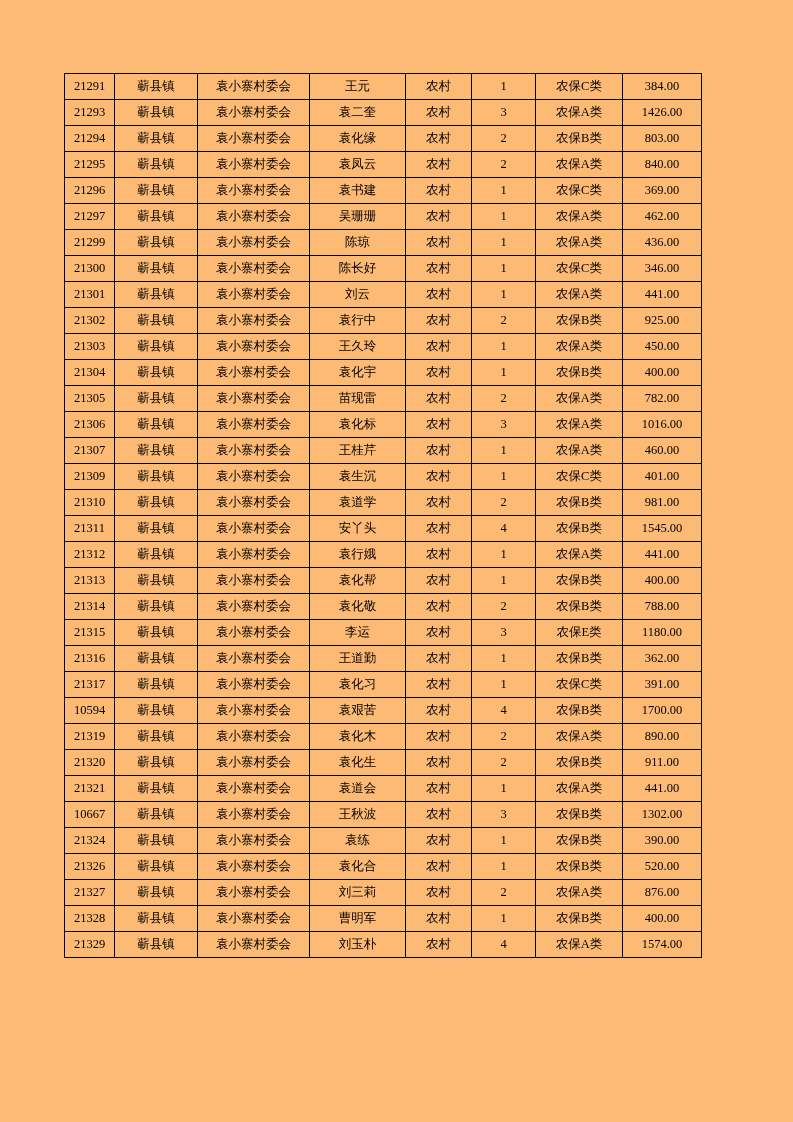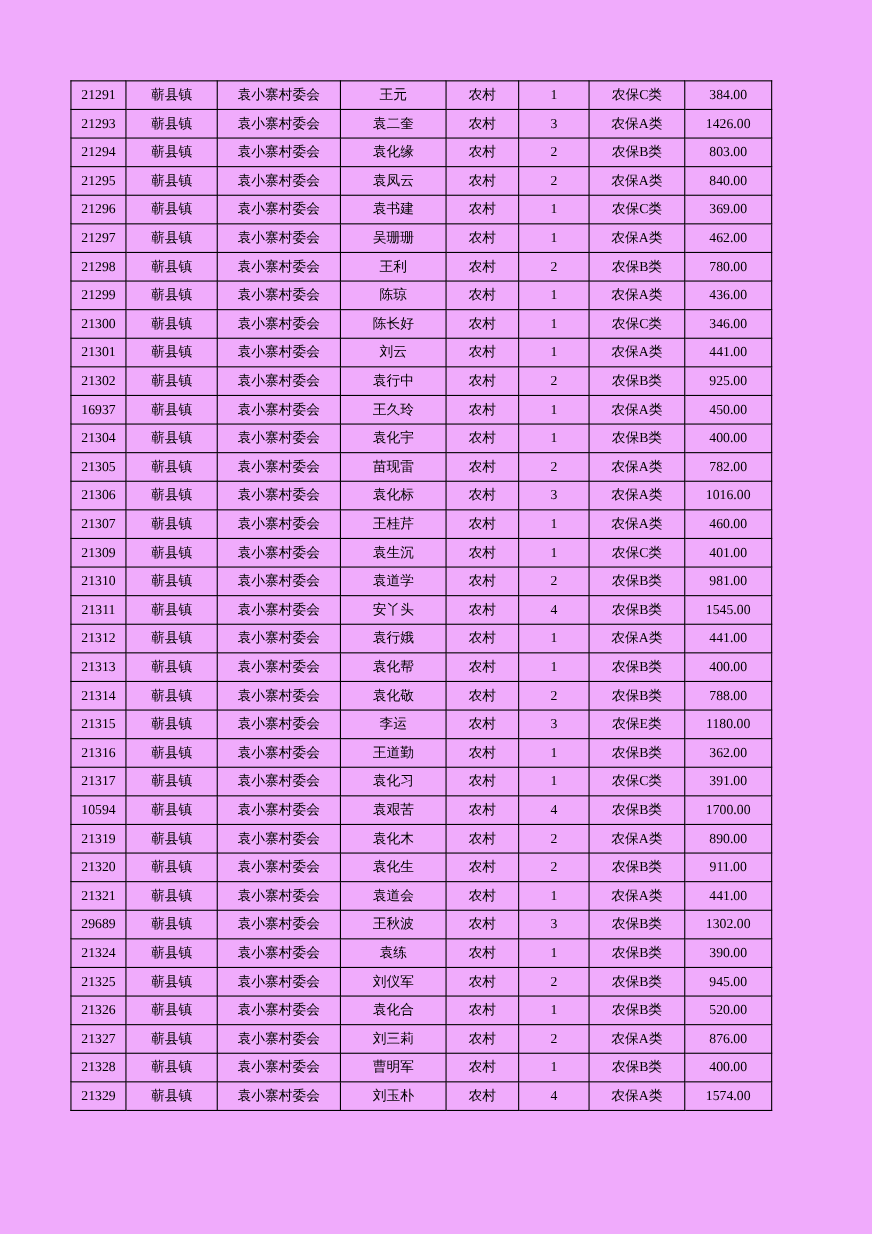--- a/index.html
+++ b/index.html
@@ -6,21 +6,21 @@
   html, body {
     width: 793px;
     height: 1122px;
     background: #ffffff;
     font-family: "Liberation Serif", "DejaVu Serif", serif;
   }
   .page {
     position: relative;
     width: 793px;
     height: 1122px;
-    background: #f0abfc;
+    background: #fdba74;
     overflow: hidden;
   }
   table.data-table {
     position: absolute;
     left: 64px;
     top: 73px;
     border-collapse: collapse;
     table-layout: fixed;
     width: 637px;
   }
@@ -114,30 +114,20 @@
           <td>21297</td>
           <td>蕲县镇</td>
           <td>袁小寨村委会</td>
           <td>吴珊珊</td>
           <td>农村</td>
           <td>1</td>
           <td>农保A类</td>
           <td>462.00</td>
         </tr>
         <tr>
-          <td>21298</td>
-          <td>蕲县镇</td>
-          <td>袁小寨村委会</td>
-          <td>王利</td>
-          <td>农村</td>
-          <td>2</td>
-          <td>农保B类</td>
-          <td>780.00</td>
-        </tr>
-        <tr>
           <td>21299</td>
           <td>蕲县镇</td>
           <td>袁小寨村委会</td>
           <td>陈琼</td>
           <td>农村</td>
           <td>1</td>
           <td>农保A类</td>
           <td>436.00</td>
         </tr>
         <tr>
@@ -164,21 +154,21 @@
           <td>21302</td>
           <td>蕲县镇</td>
           <td>袁小寨村委会</td>
           <td>袁行中</td>
           <td>农村</td>
           <td>2</td>
           <td>农保B类</td>
           <td>925.00</td>
         </tr>
         <tr>
-          <td>16937</td>
+          <td>21303</td>
           <td>蕲县镇</td>
           <td>袁小寨村委会</td>
           <td>王久玲</td>
           <td>农村</td>
           <td>1</td>
           <td>农保A类</td>
           <td>450.00</td>
         </tr>
         <tr>
           <td>21304</td>
@@ -344,48 +334,38 @@
           <td>21321</td>
           <td>蕲县镇</td>
           <td>袁小寨村委会</td>
           <td>袁道会</td>
           <td>农村</td>
           <td>1</td>
           <td>农保A类</td>
           <td>441.00</td>
         </tr>
         <tr>
-          <td>29689</td>
+          <td>10667</td>
           <td>蕲县镇</td>
           <td>袁小寨村委会</td>
           <td>王秋波</td>
           <td>农村</td>
           <td>3</td>
           <td>农保B类</td>
           <td>1302.00</td>
         </tr>
         <tr>
           <td>21324</td>
           <td>蕲县镇</td>
           <td>袁小寨村委会</td>
           <td>袁练</td>
           <td>农村</td>
           <td>1</td>
           <td>农保B类</td>
           <td>390.00</td>
-        </tr>
-        <tr>
-          <td>21325</td>
-          <td>蕲县镇</td>
-          <td>袁小寨村委会</td>
-          <td>刘仪军</td>
-          <td>农村</td>
-          <td>2</td>
-          <td>农保B类</td>
-          <td>945.00</td>
         </tr>
         <tr>
           <td>21326</td>
           <td>蕲县镇</td>
           <td>袁小寨村委会</td>
           <td>袁化合</td>
           <td>农村</td>
           <td>1</td>
           <td>农保B类</td>
           <td>520.00</td>

